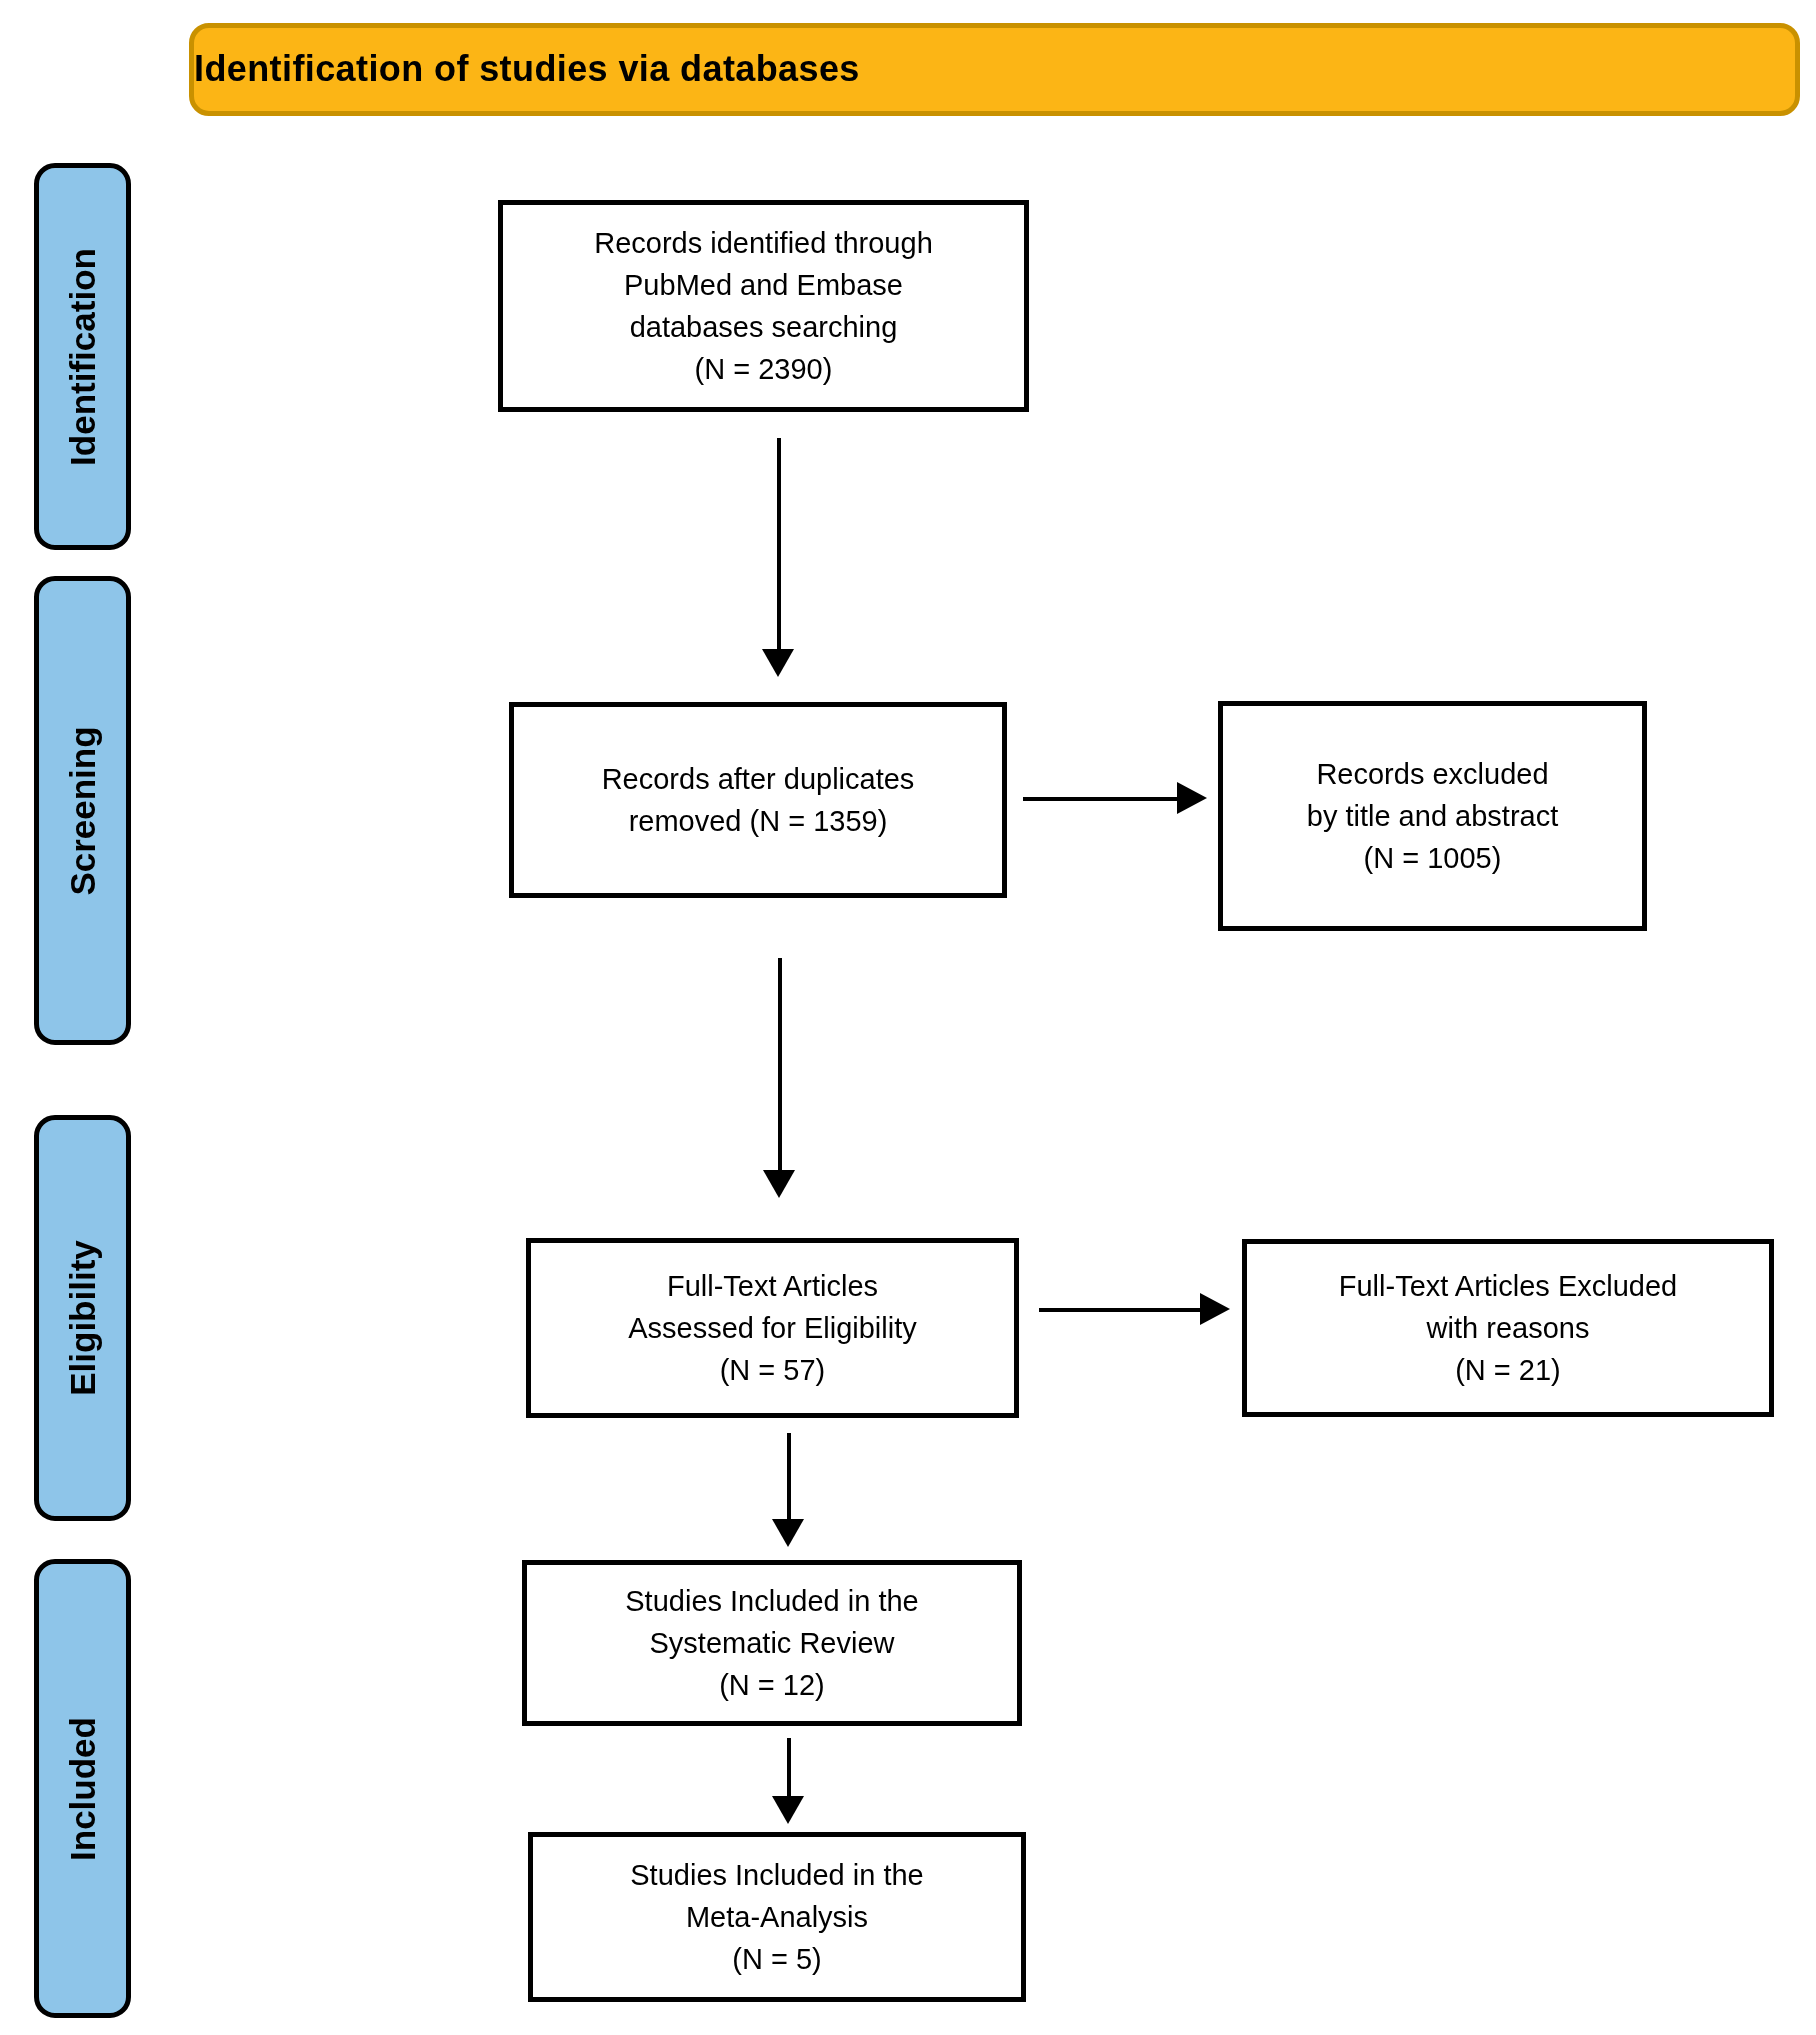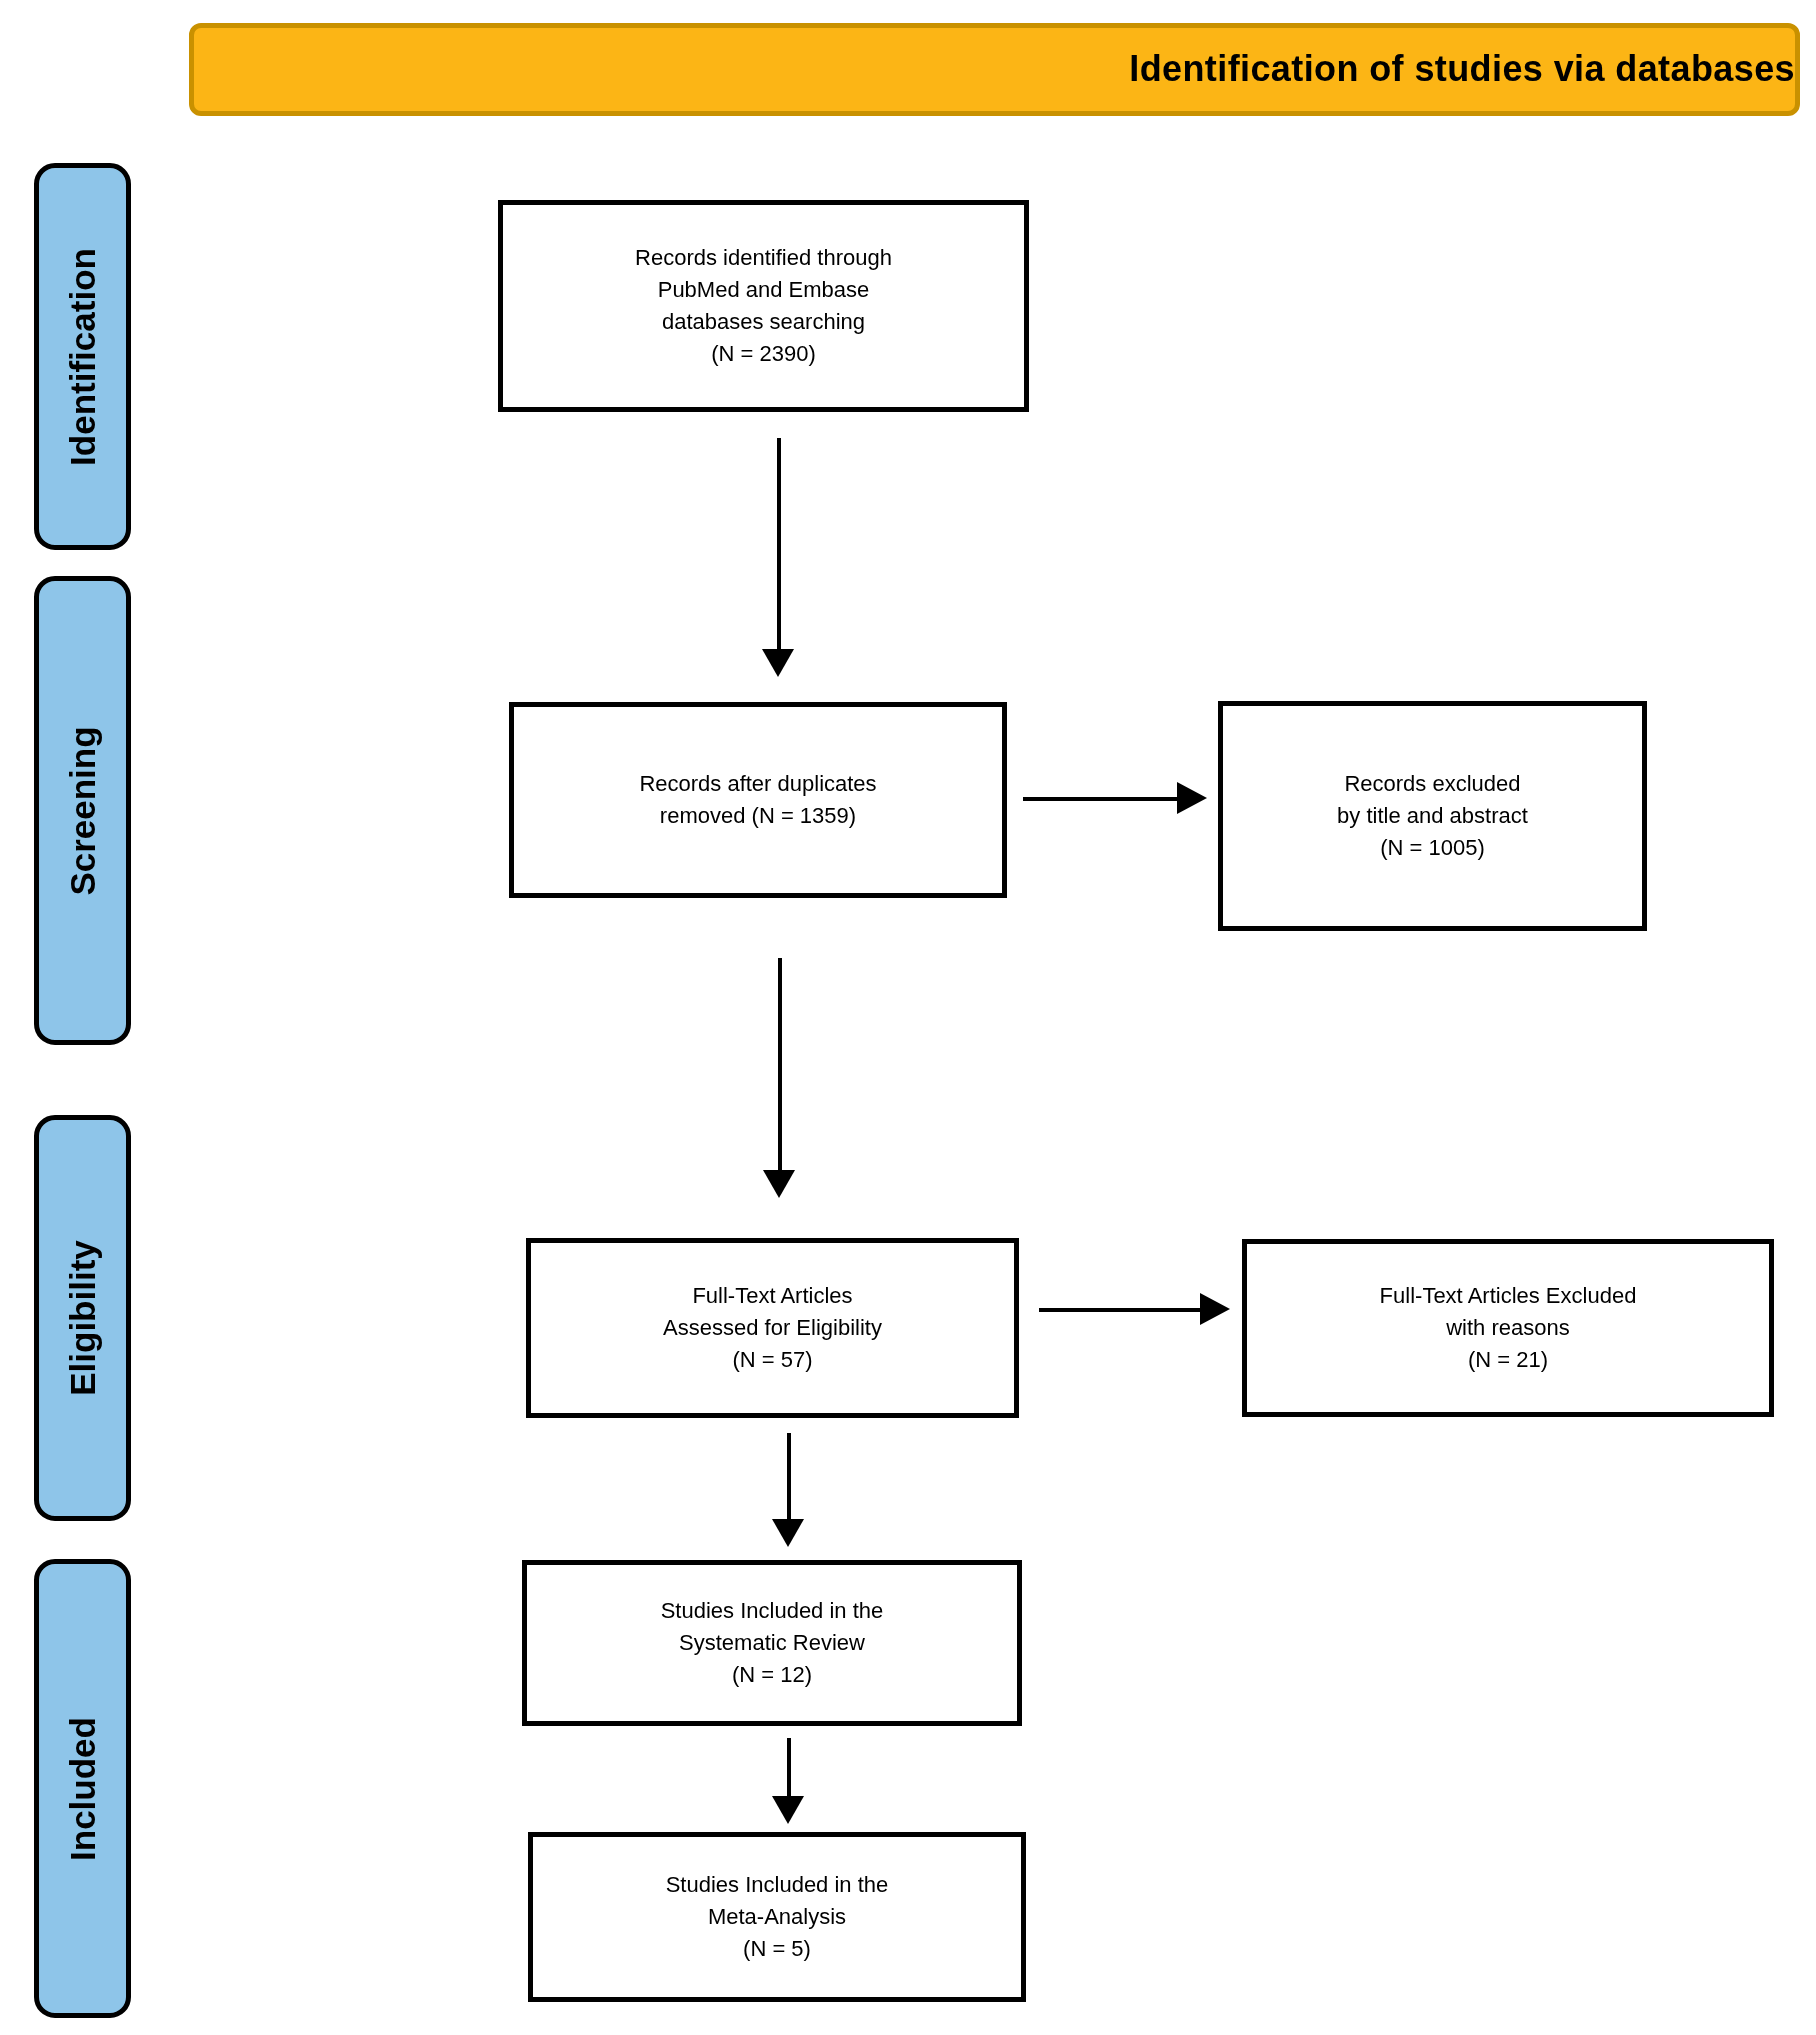--- a/index.html
+++ b/index.html
@@ -14,22 +14,22 @@
     width: 1817px; height: 2035px;
     background: var(--background, #ffffff);
     overflow: hidden;
   }
   .abs { position: absolute; box-sizing: border-box; }
 
   
   .banner {
     background: var(--banner-fill, #FCB515);
     border: 5.7px solid var(--banner-border, #C99100);
-    border-radius: 12px;
-    display: flex; align-items: center; justify-content: flex-end;
+    border-radius: 20px;
+    display: flex; align-items: center; justify-content: flex-start;
   }
   .banner-text {
     font-size: 36px; font-weight: bold; letter-spacing: 0.4px;
     text-align: center;
   }
 
   
   .stage {
     background: var(--stage-fill, #8EC5E9);
     border: 5.7px solid #000;
@@ -44,21 +44,21 @@
   }
 
   
   .fbox {
     background: #ffffff;
     border: 5px solid #000;
     display: flex; align-items: center; justify-content: center;
     text-align: center;
   }
   .fbox-text {
-    font-size: 22px;
+    font-size: 29px;
     line-height: 1.45;
     white-space: pre-line;
   }
 
   
   .vline { width: 3.5px; background: var(--arrow, #000); }
   .hline { height: 3.5px; background: var(--arrow, #000); }
   .head-down {
     width: 0; height: 0;
     border-left: 16.3px solid transparent;

